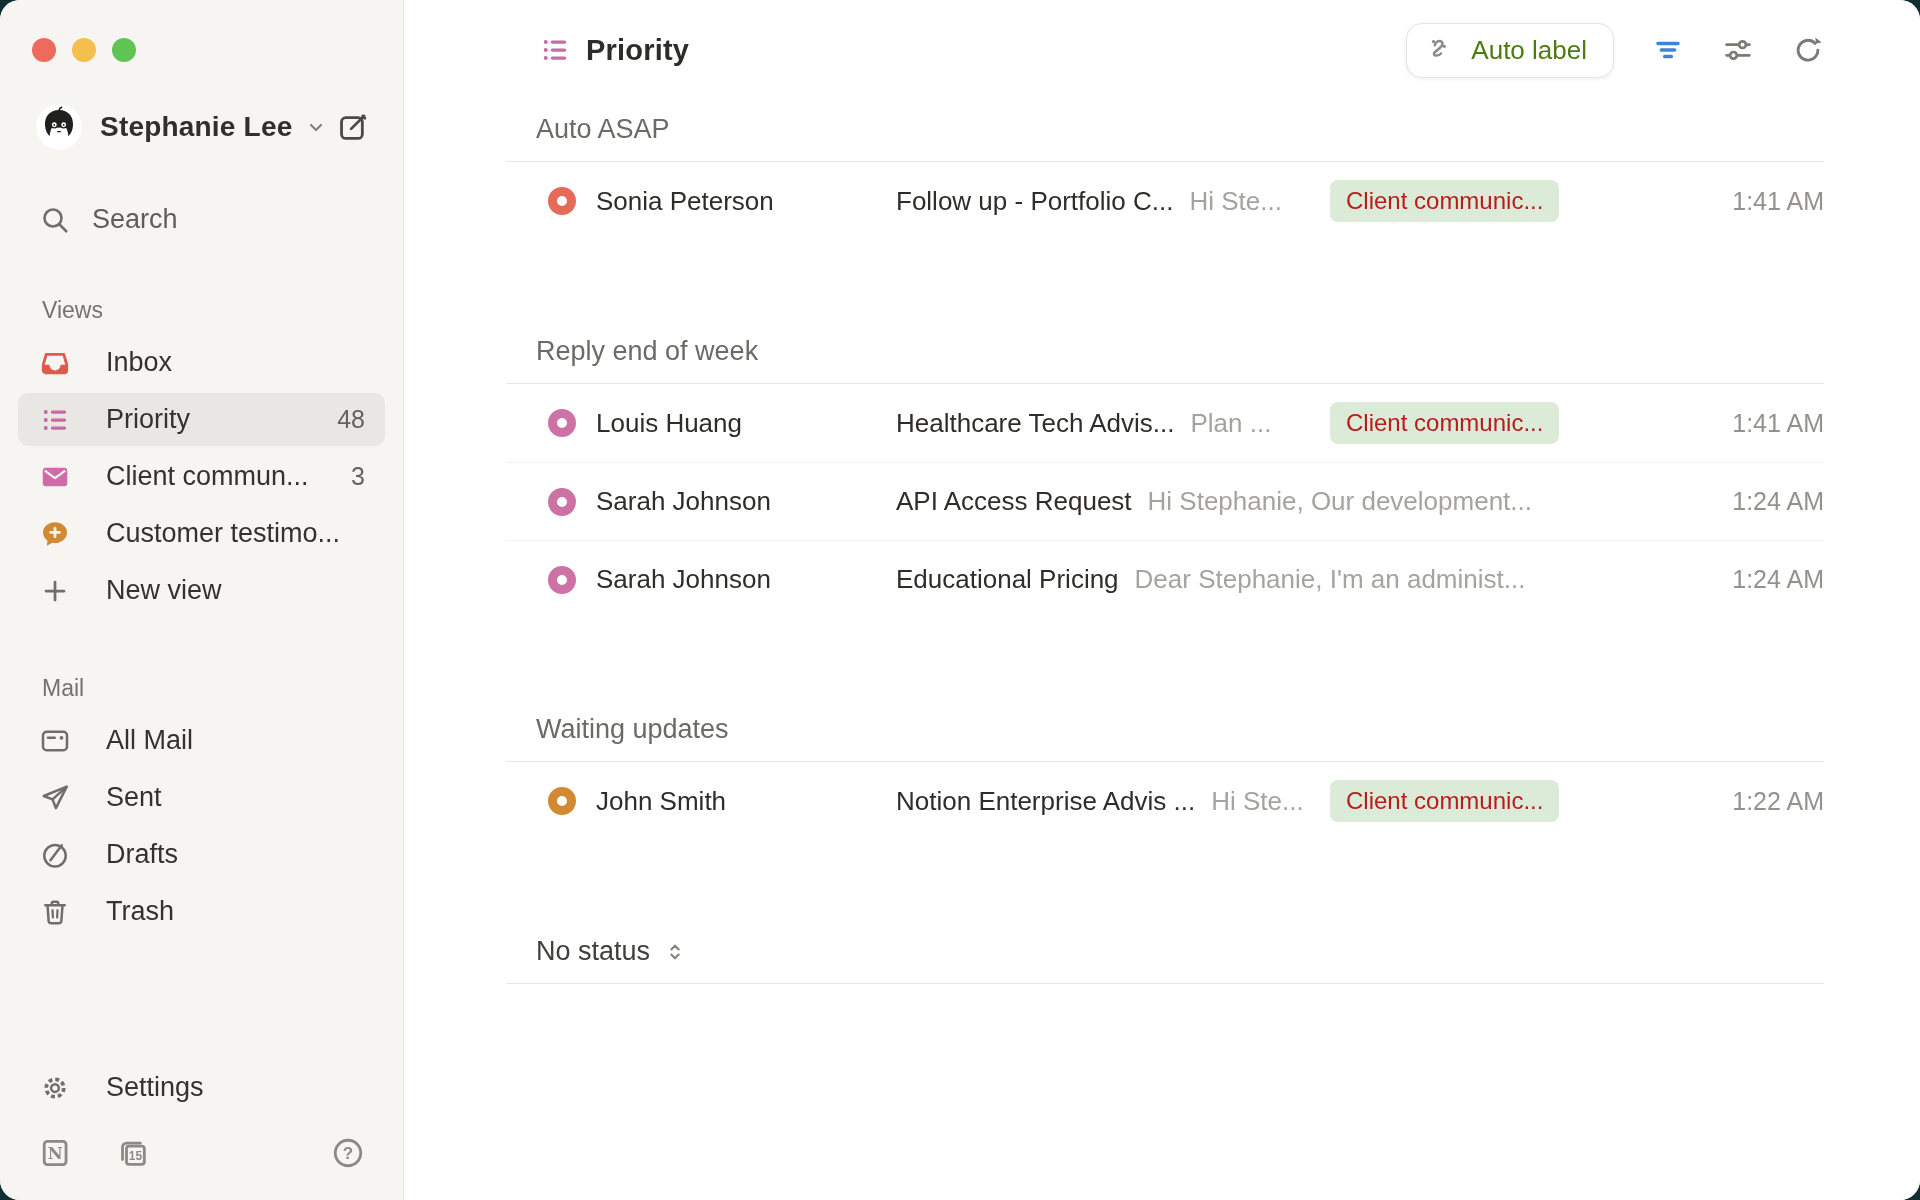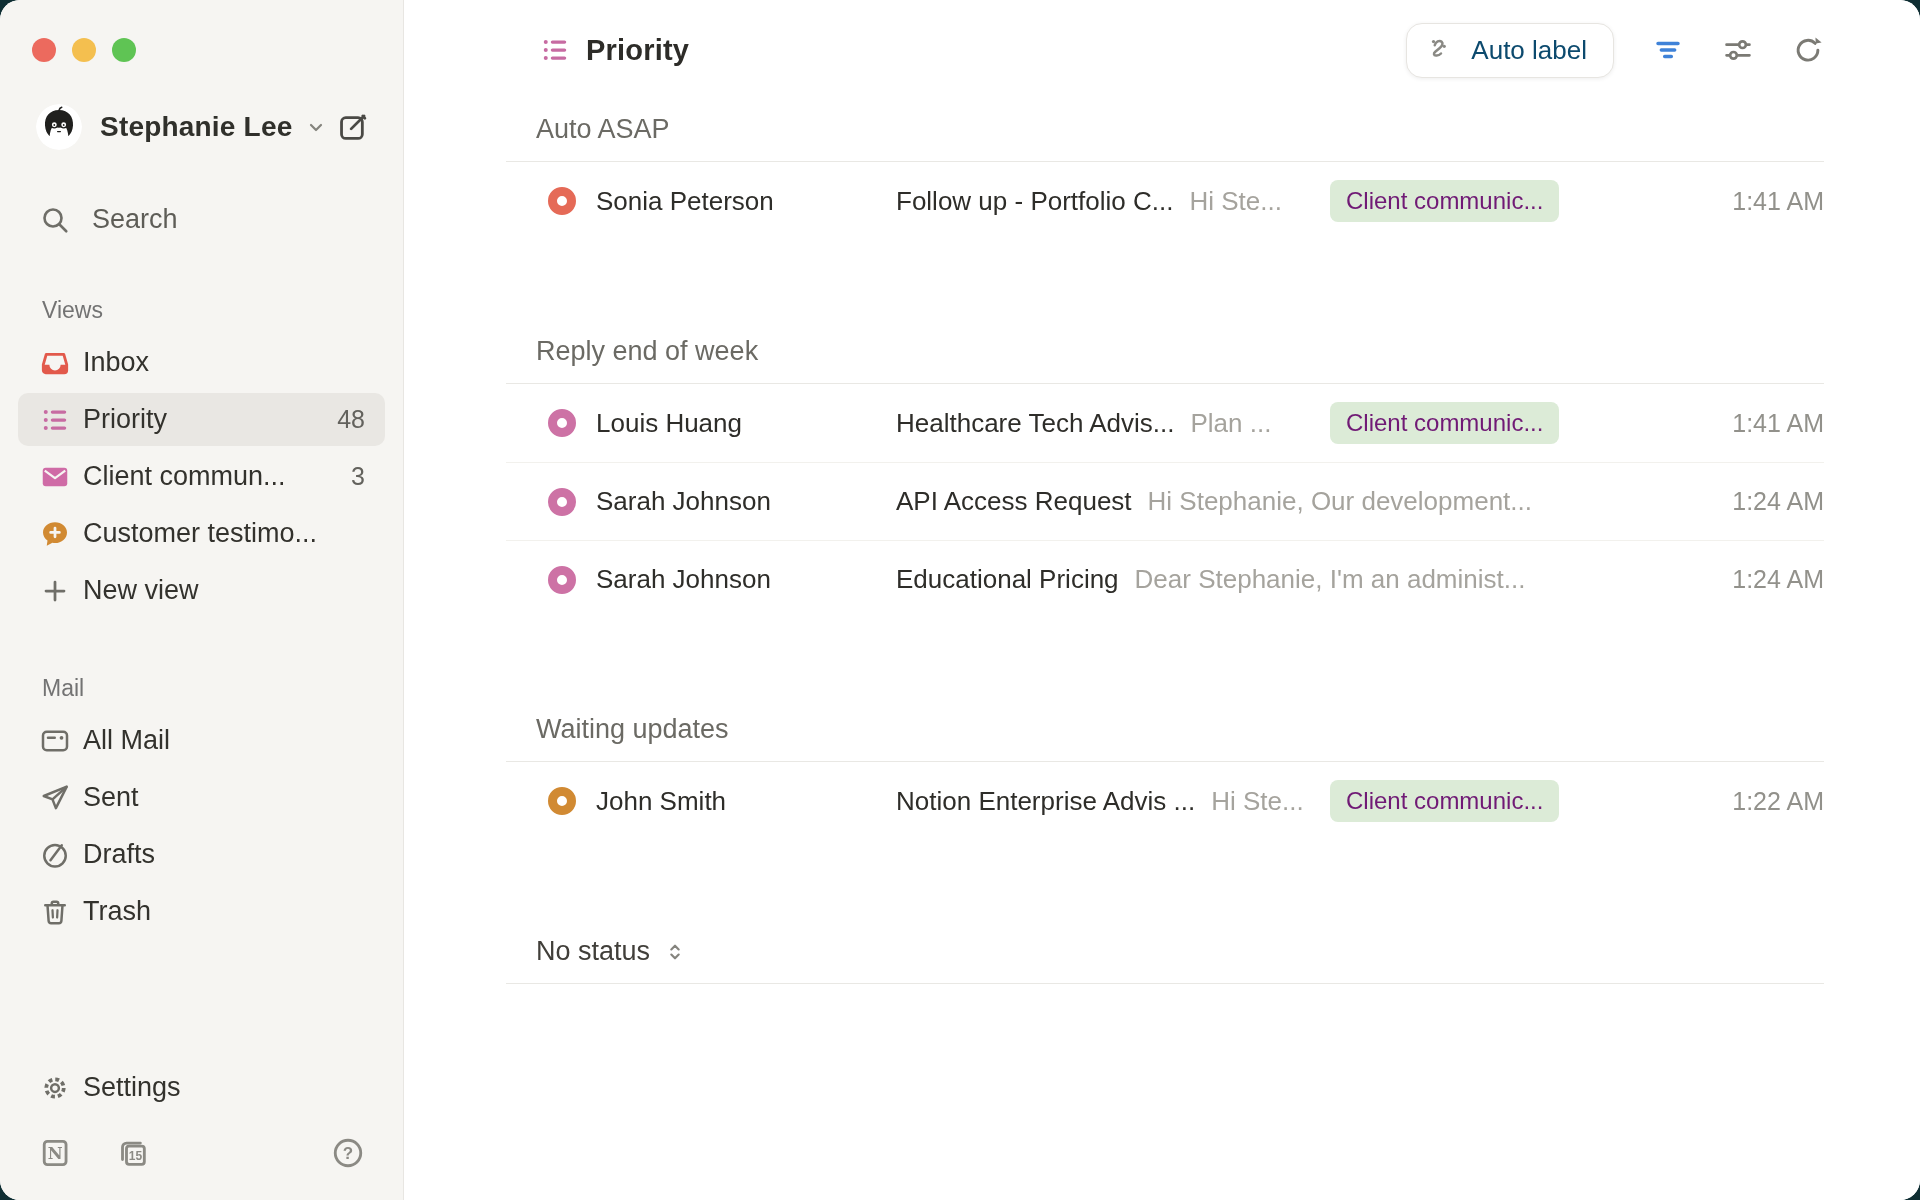--- a/index.html
+++ b/index.html
@@ -34,21 +34,21 @@
   .user-name { margin-left:18px; font-size:28px; font-weight:700; color:#30302b; letter-spacing:.2px; }
   .user-chevron { margin-left:12px; display:flex; }
   .compose-btn { margin-left:auto; display:flex; cursor:pointer; }
 
   .search-row { display:flex; align-items:center; gap:22px; margin:44px 18px 0 18px; padding:10px 22px; border-radius:10px; font-size:27px; color:#5e5d57; cursor:pointer; }
 
   .group-label { margin:52px 0 10px 42px; font-size:23px; font-weight:500; color:#737373; }
   .group-label.mail { margin-top:56px; }
 
   .nav-item {
-    display:flex; align-items:center; gap:13px;
+    display:flex; align-items:center; gap:36px;
     margin:2px 18px; padding:11px 20px 11px 22px;
     border-radius:10px; font-size:27px; color:#33322d; cursor:pointer;
   }
   .nav-item.selected { background:#e9e7e3; }
   .nav-icon { width:30px; height:30px; flex:none; display:flex; }
   .nav-label { white-space:nowrap; overflow:hidden; }
   .nav-count { margin-left:auto; font-size:25px; color:#63625d; }
 
   .side-spacer { flex:1; }
 
@@ -60,21 +60,21 @@
   .main { flex:1; display:flex; flex-direction:column; background:#fff; min-width:0; }
   .main-header { display:flex; align-items:center; padding:24px 96px 0 136px; height:76px; flex:none; }
   .view-title-group { display:flex; align-items:center; gap:16px; }
   .view-title { font-size:29px; font-weight:700; color:#2d2c28; letter-spacing:.2px; }
   .header-controls { margin-left:auto; display:flex; align-items:center; gap:38px; }
   .auto-label-btn {
     display:flex; align-items:center; gap:14px;
     padding:11px 26px 11px 20px;
     background:#fff; border:1px solid #e7e5e1; border-radius:16px;
     box-shadow:0 1px 4px rgba(0,0,0,.07);
-    font-size:26px; color:#0c4a6e; cursor:pointer; white-space:nowrap;
+    font-size:26px; color:#4d7c0f; cursor:pointer; white-space:nowrap;
   }
   .icon-btn { display:flex; cursor:pointer; }
 
   .content { padding:0 96px 0 102px; flex:1; overflow:hidden; }
   .section-title { margin:96px 0 16px 0; padding-left:30px; font-size:27px; color:#6b6a64; }
   .section.first .section-title { margin-top:38px; }
   .hr { height:1px; background:#e9e8e4; }
 
   .email-row { display:flex; align-items:center; height:78px; padding-left:42px; cursor:pointer; }
   .email-row + .email-row { border-top:1px solid #f2f1ed; }
@@ -82,21 +82,21 @@
   .status-dot { width:28px; height:28px; border-radius:50%; border:9px solid #ccc; background:#fff; flex:none; }
   .dot-red    { border-color:#e56a57; }
   .dot-pink   { border-color:#cd72a5; }
   .dot-orange { border-color:#d18a33; }
 
   .sender { flex:0 0 300px; margin-left:20px; font-size:26px; color:#2e2d29; white-space:nowrap; overflow:hidden; }
   .middle { flex:1 1 auto; min-width:0; display:flex; gap:16px; align-items:baseline; white-space:nowrap; overflow:hidden; }
   .has-badge .middle { flex:0 0 420px; }
   .subject { color:#2e2d29; font-size:26px; flex:none; }
   .preview { color:#a5a39d; font-size:26px; overflow:hidden; }
-  .label-badge { flex:none; margin-left:14px; background:#dcebd7; color:#701a75; font-size:24px; font-weight:500; padding:7px 16px; border-radius:8px; white-space:nowrap; }
+  .label-badge { flex:none; margin-left:14px; background:#dcebd7; color:#b91c1c; font-size:24px; font-weight:500; padding:7px 16px; border-radius:8px; white-space:nowrap; }
   .time { flex:none; margin-left:auto; min-width:110px; text-align:right; font-size:25px; color:#92918b; padding-left:30px; }
 
   .no-status-block { margin-top:96px; }
   .no-status { display:flex; align-items:center; gap:12px; padding-left:30px; font-size:27px; color:#413f3a; cursor:pointer; }
 </style>
 </head>
 <body>
 
 <div class="window">
 

